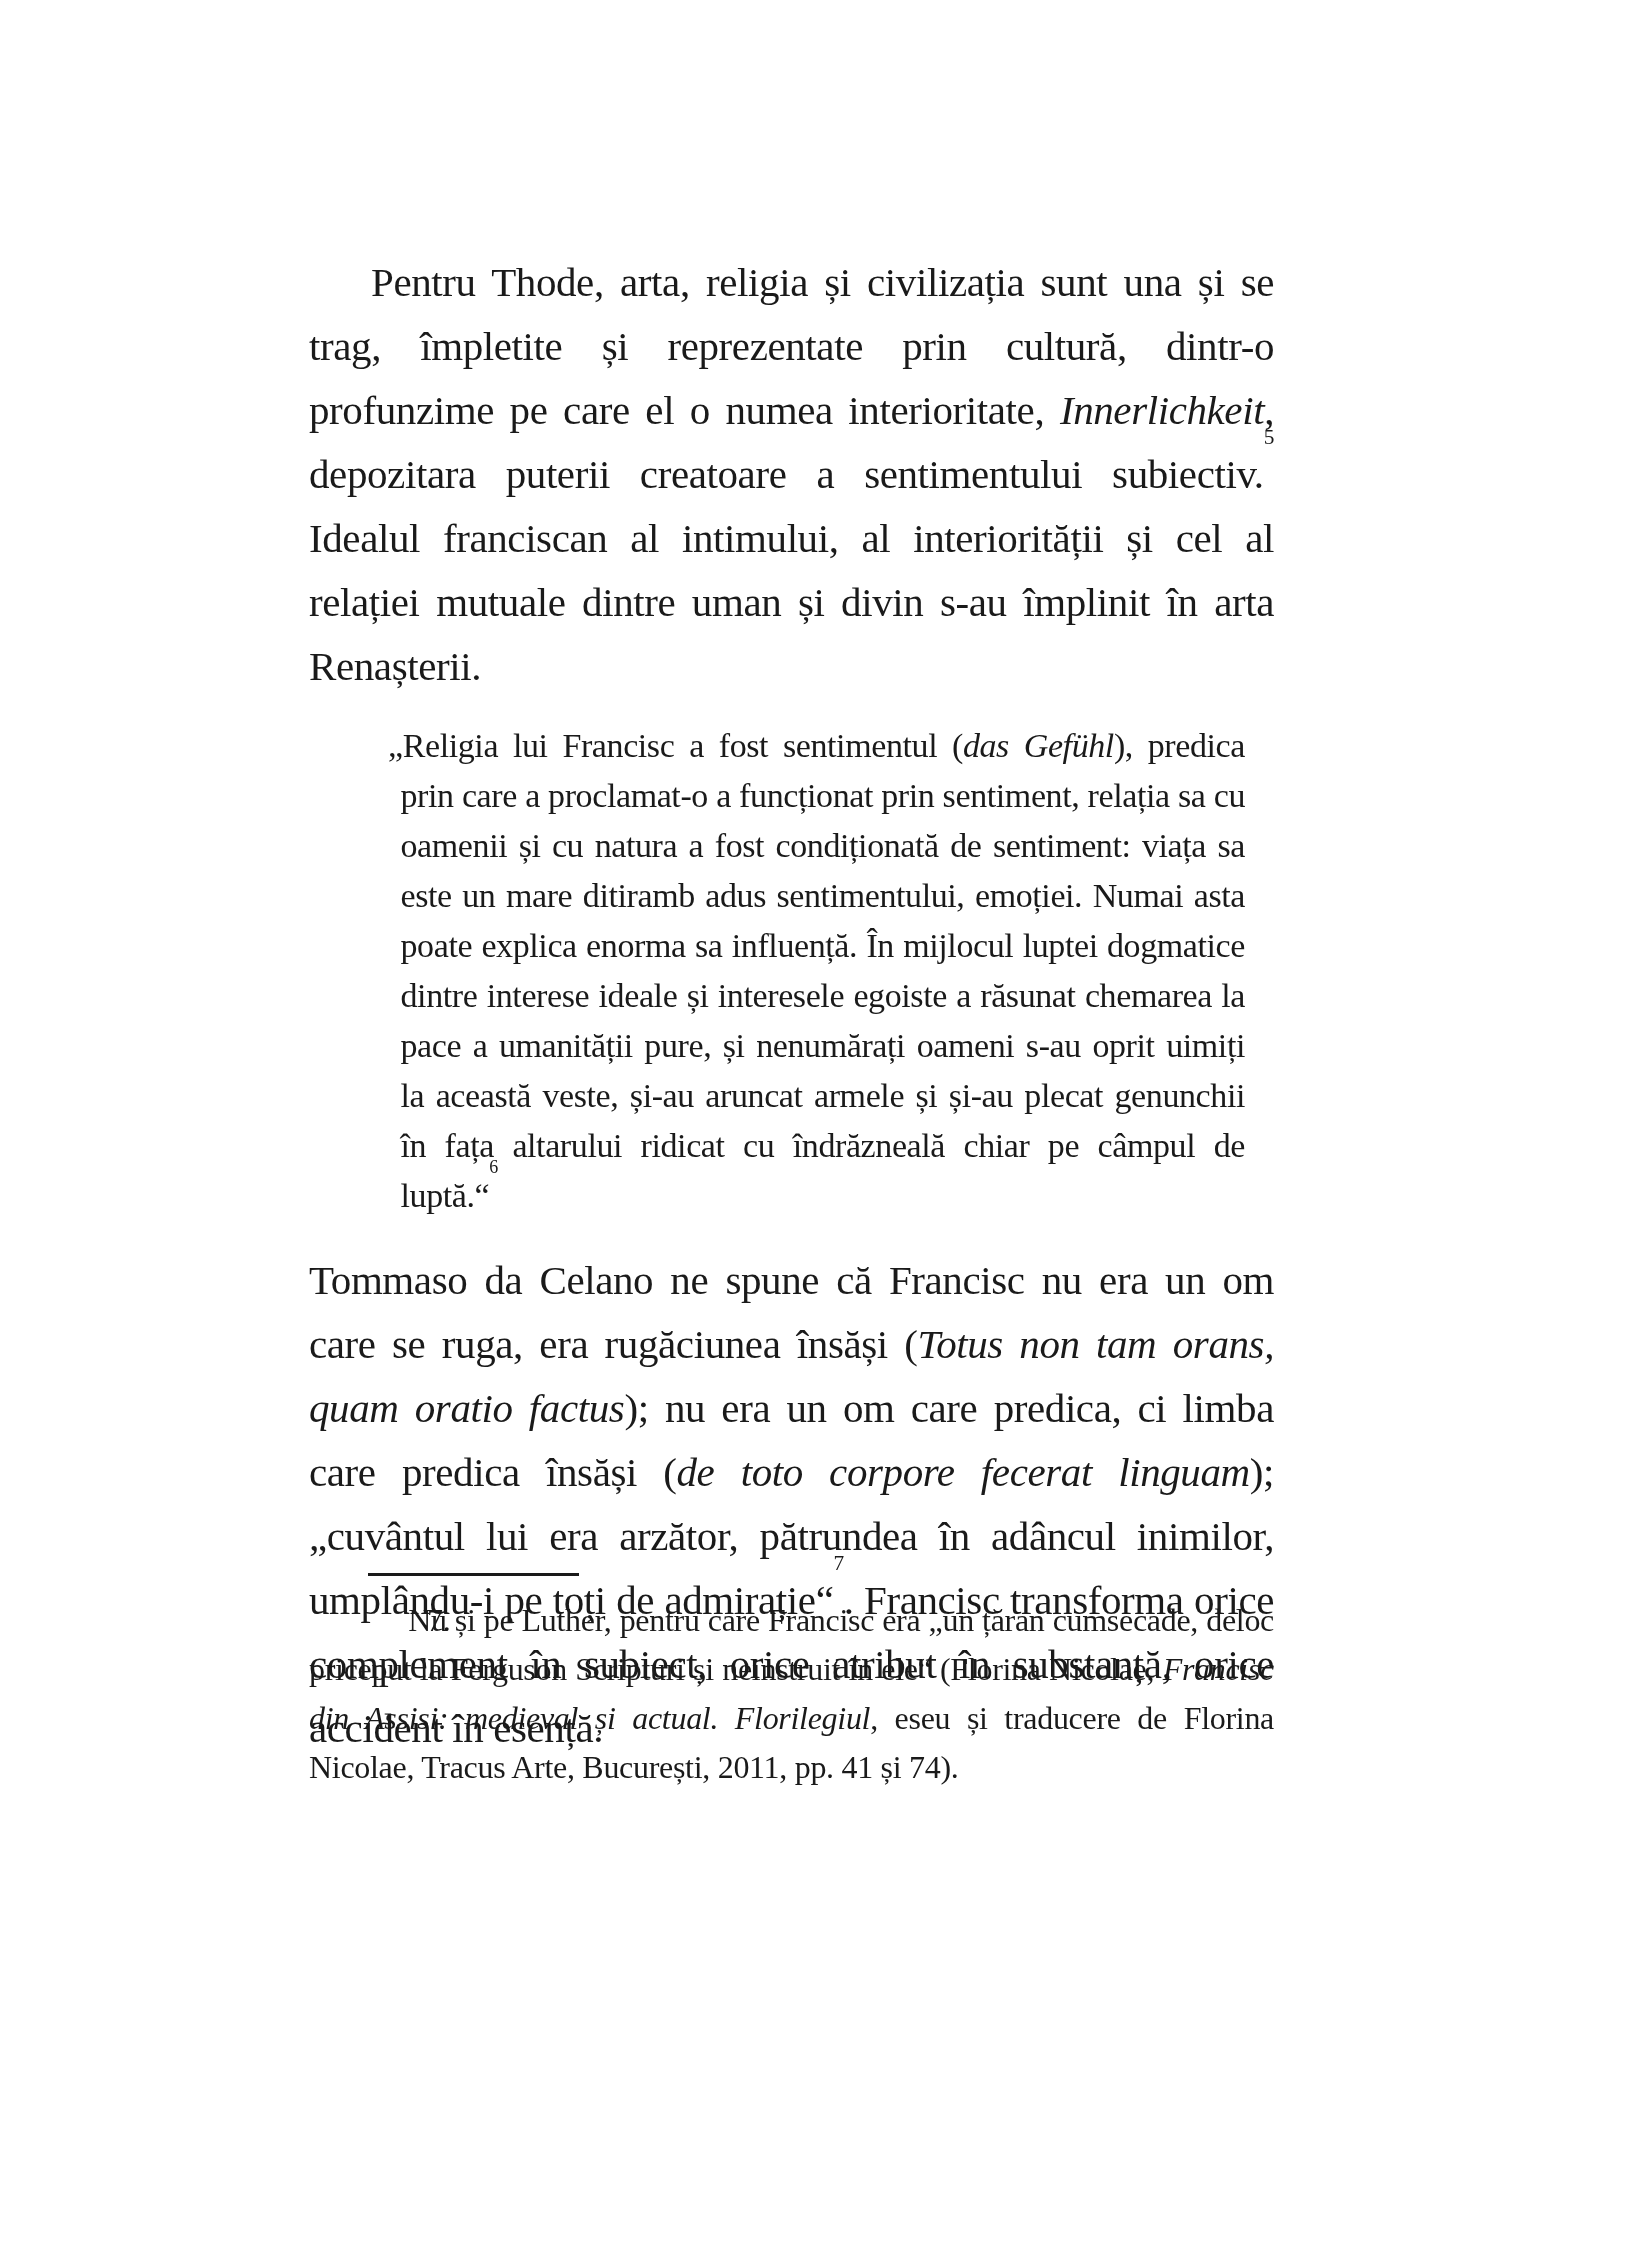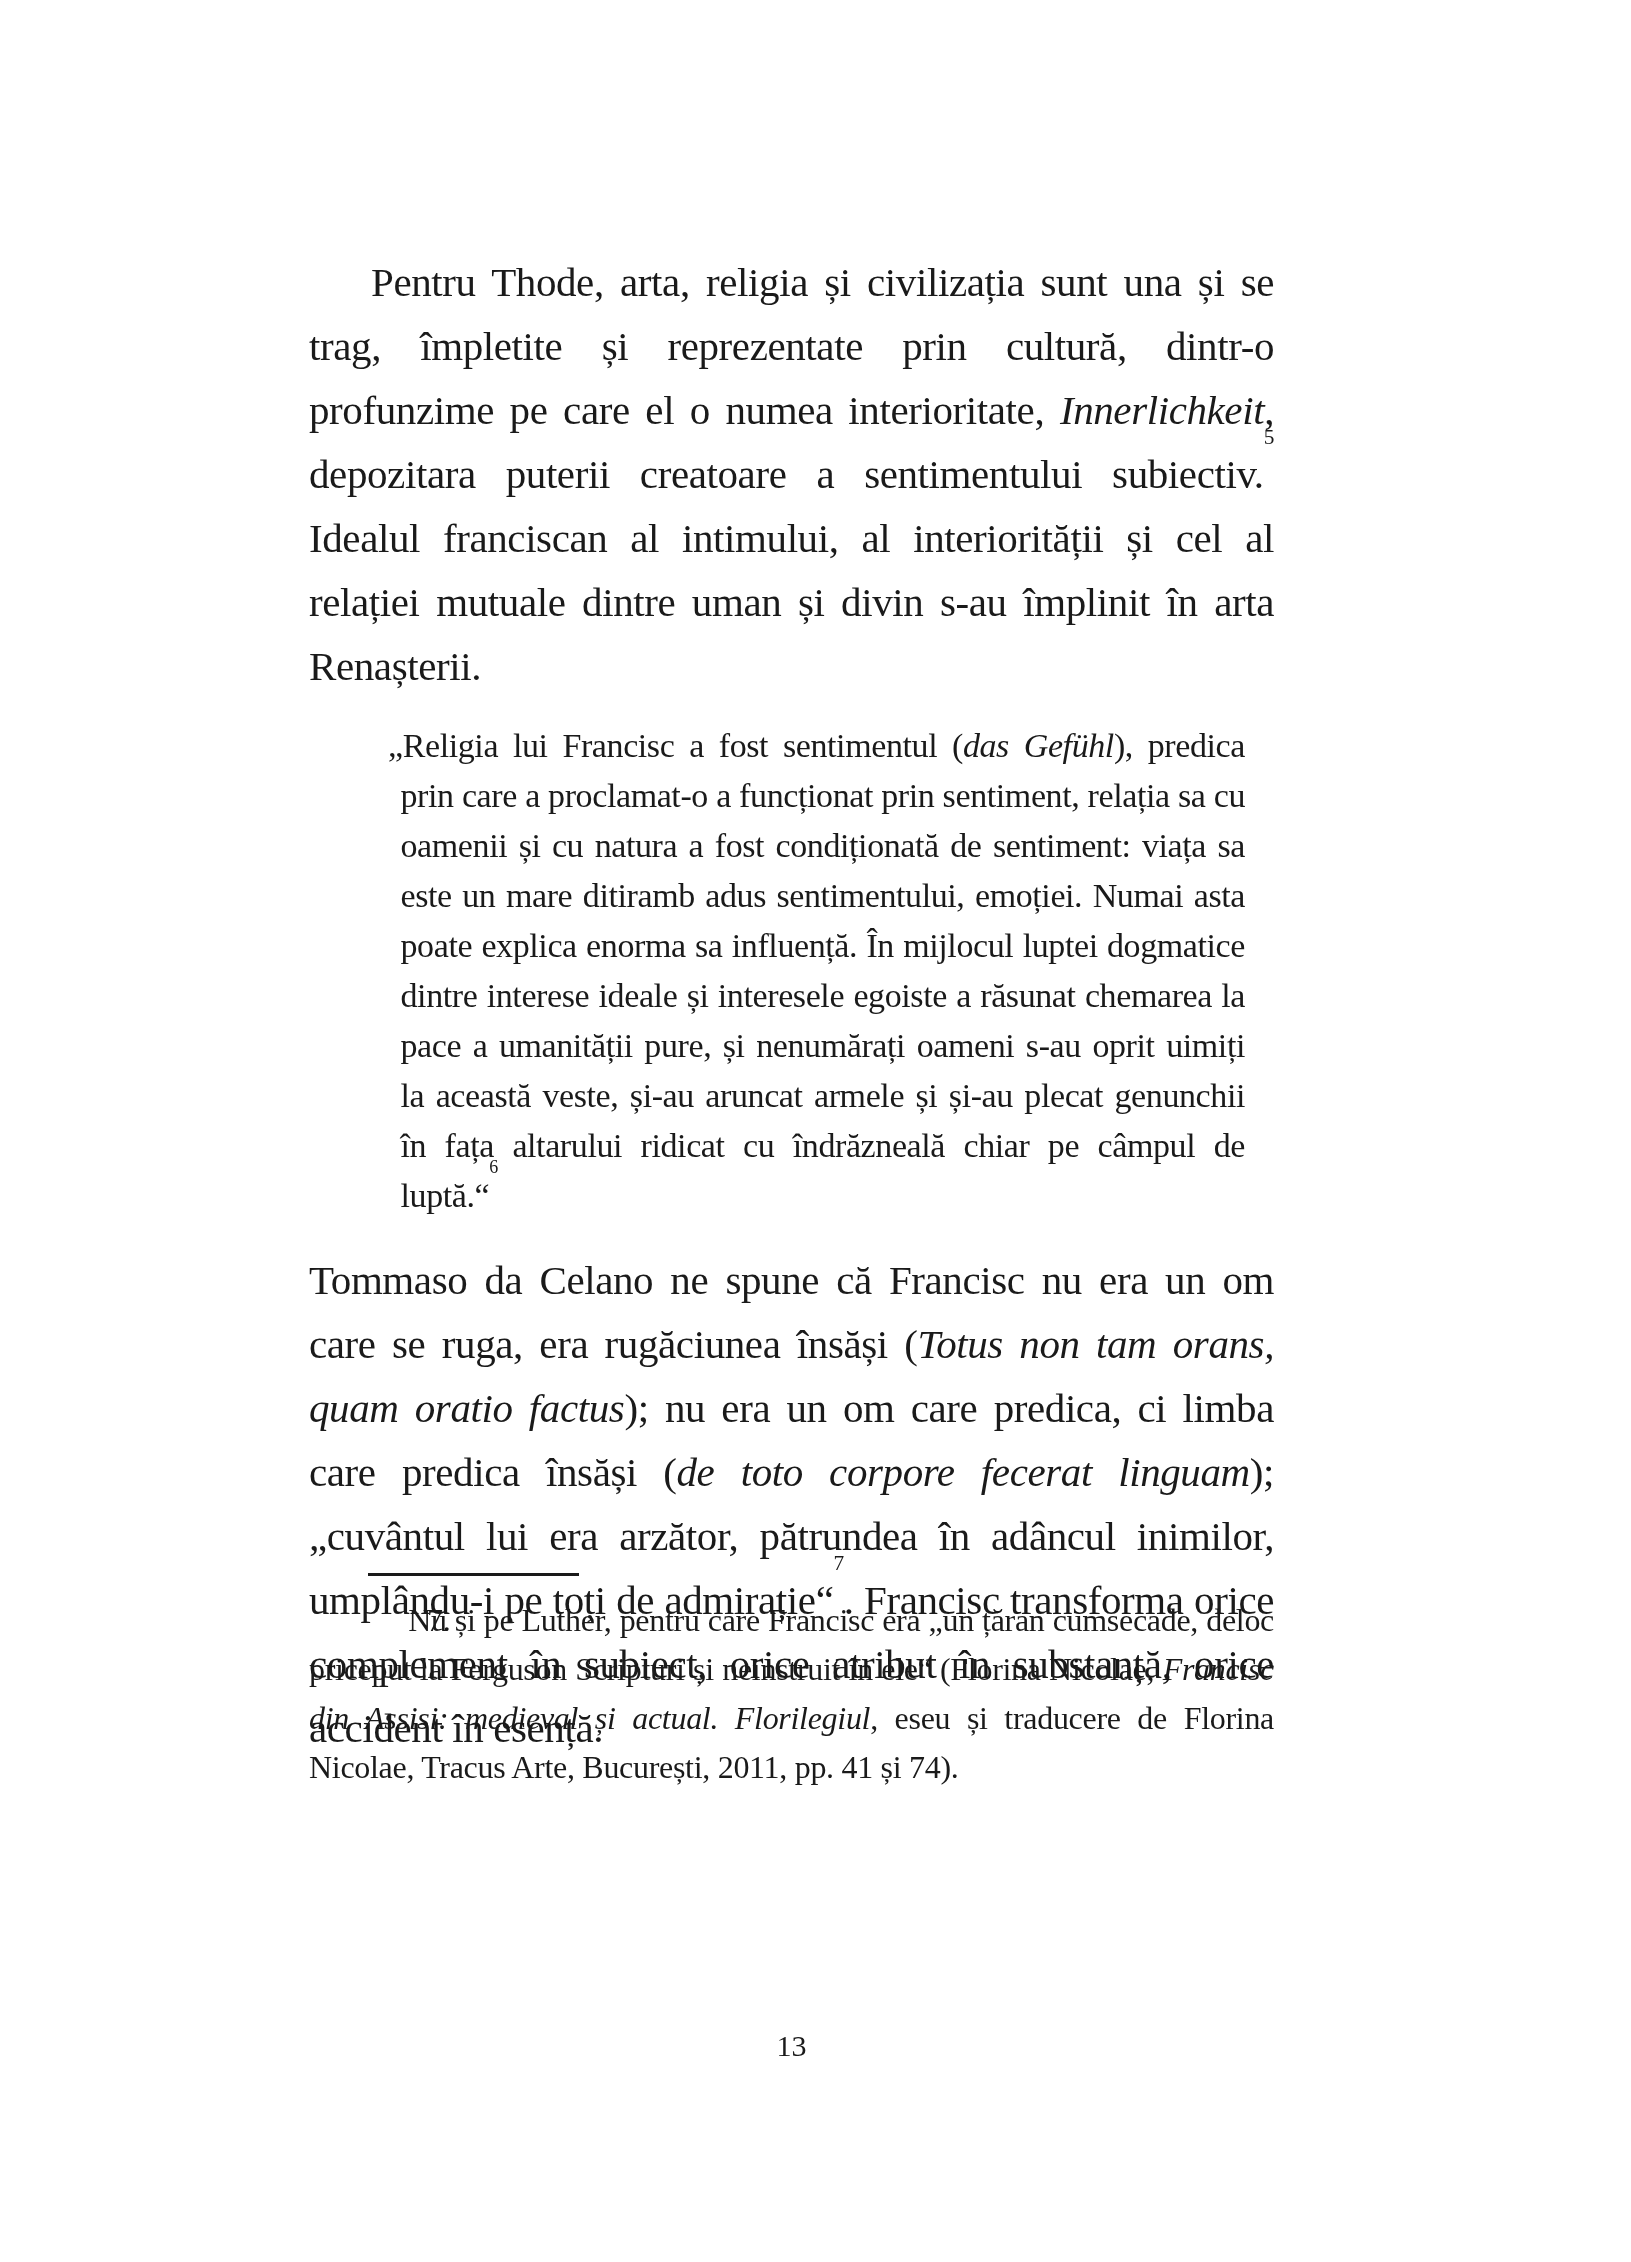--- a/index.html
+++ b/index.html
@@ -114,15 +114,14 @@
   </p>
 
   <div class="fn-rule"></div>
 
   <div class="footnotes">
     <p>
       <span class="fn-num">7.</span> <span>Nu și pe Luther, pentru care Francisc era „un țăran cumsecade, deloc priceput la Ferguson Scripturi și neinstruit în ele“ (Florina Nicolae, </span><em>Francisc din Assisi: medieval și actual. Florilegiul</em><span>, eseu și traducere de Florina Nicolae, Tracus Arte, București, 2011, pp. 41 și 74).</span>
     </p>
   </div>
 
-  <div class="page-number">13</div>
 </div>
 
 
 </body></html>

